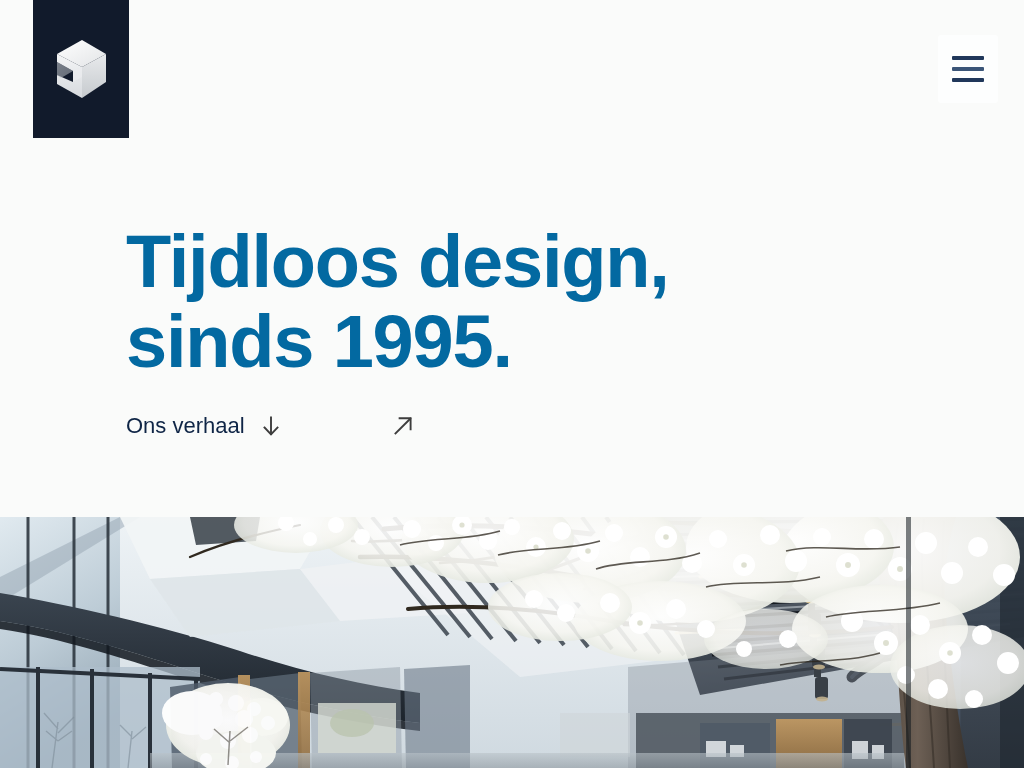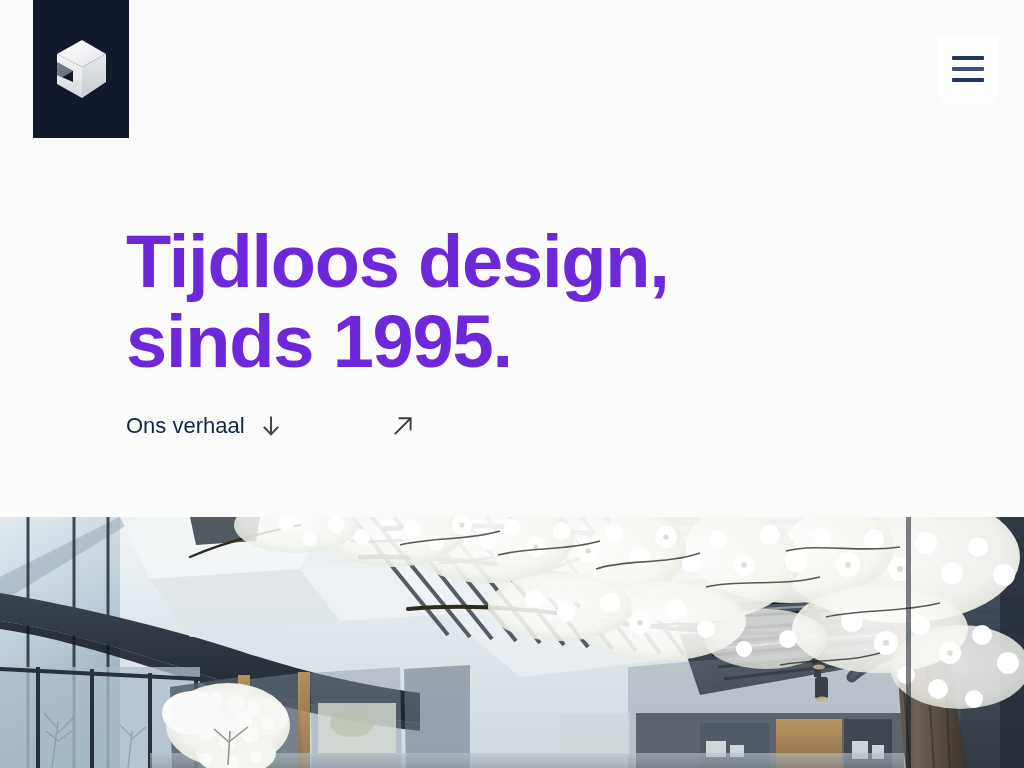--- a/index.html
+++ b/index.html
@@ -98,21 +98,21 @@
     left: 126px;
     top: 82px;
     width: 760px;
   }
 
   .hero-title {
     font-size: 74px;
     line-height: 80px;
     font-weight: 700;
     letter-spacing: -1.2px;
-    color: #6d28d9;
+    color: #0369a1;
     white-space: pre-line;
   }
 
   .hero-actions {
     margin-top: 32px;
     display: flex;
     align-items: center;
     gap: 108px;
   }
 

